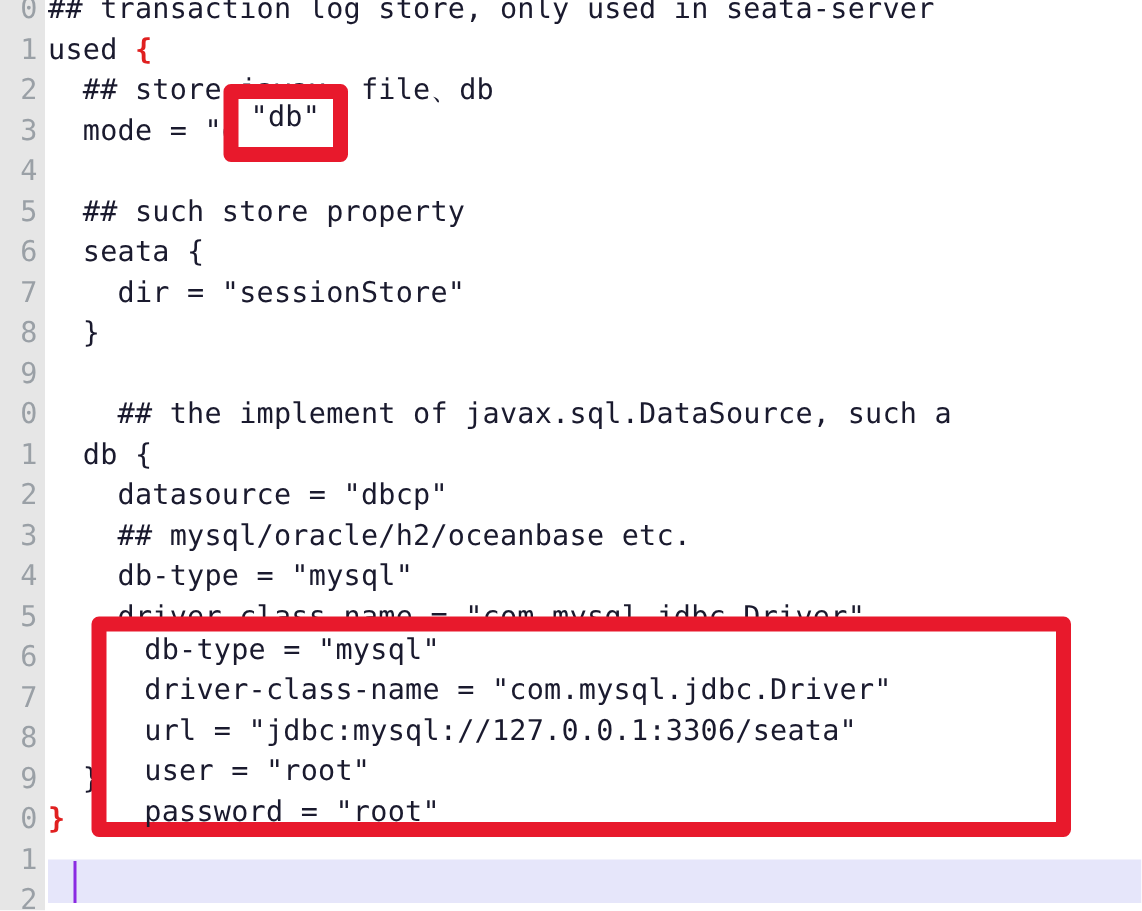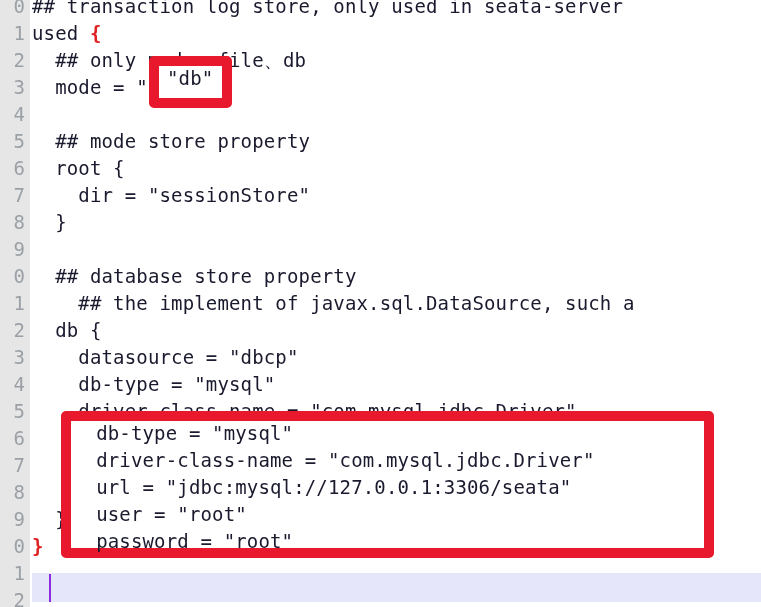--- a/index.html
+++ b/index.html
@@ -190,32 +190,32 @@
       <div class="gutter-line">0</div>
       <div class="gutter-line">1</div>
       <div class="gutter-line">2</div>
     </div>
 
   <div id="current-line-highlight"></div>
 
   <div id="code-area">
       <div class="code-line"><span>## transaction log store, only used in seata-server</span></div>
       <div class="code-line"><span>used </span><span class="brace">{</span></div>
-      <div class="code-line"><span>  ## only mode: file、db</span></div>
+      <div class="code-line"><span>  ## store javax: file、db</span></div>
       <div class="code-line"><span>  mode = "db"</span></div>
       <div class="code-line"><span></span></div>
-      <div class="code-line"><span>  ## mode store property</span></div>
-      <div class="code-line"><span>  root {</span></div>
+      <div class="code-line"><span>  ## such store property</span></div>
+      <div class="code-line"><span>  seata {</span></div>
       <div class="code-line"><span>    dir = "sessionStore"</span></div>
       <div class="code-line"><span>  }</span></div>
       <div class="code-line"><span></span></div>
-      <div class="code-line"><span>  ## database store property</span></div>
       <div class="code-line"><span>    ## the implement of javax.sql.DataSource, such a</span></div>
       <div class="code-line"><span>  db {</span></div>
       <div class="code-line"><span>    datasource = "dbcp"</span></div>
+      <div class="code-line"><span>    ## mysql/oracle/h2/oceanbase etc.</span></div>
       <div class="code-line"><span>    db-type = "mysql"</span></div>
       <div class="code-line"><span>    driver-class-name = "com.mysql.jdbc.Driver"</span></div>
       <div class="code-line"><span>    url = "jdbc:mysql://127.0.0.1:3306/seata"</span></div>
       <div class="code-line"><span>    user = "root"</span></div>
       <div class="code-line"><span>    password = "root"</span></div>
       <div class="code-line"><span>  }</span></div>
       <div class="code-line"><span></span><span class="brace">}</span></div>
     </div>
 
   <div id="caret"></div>

